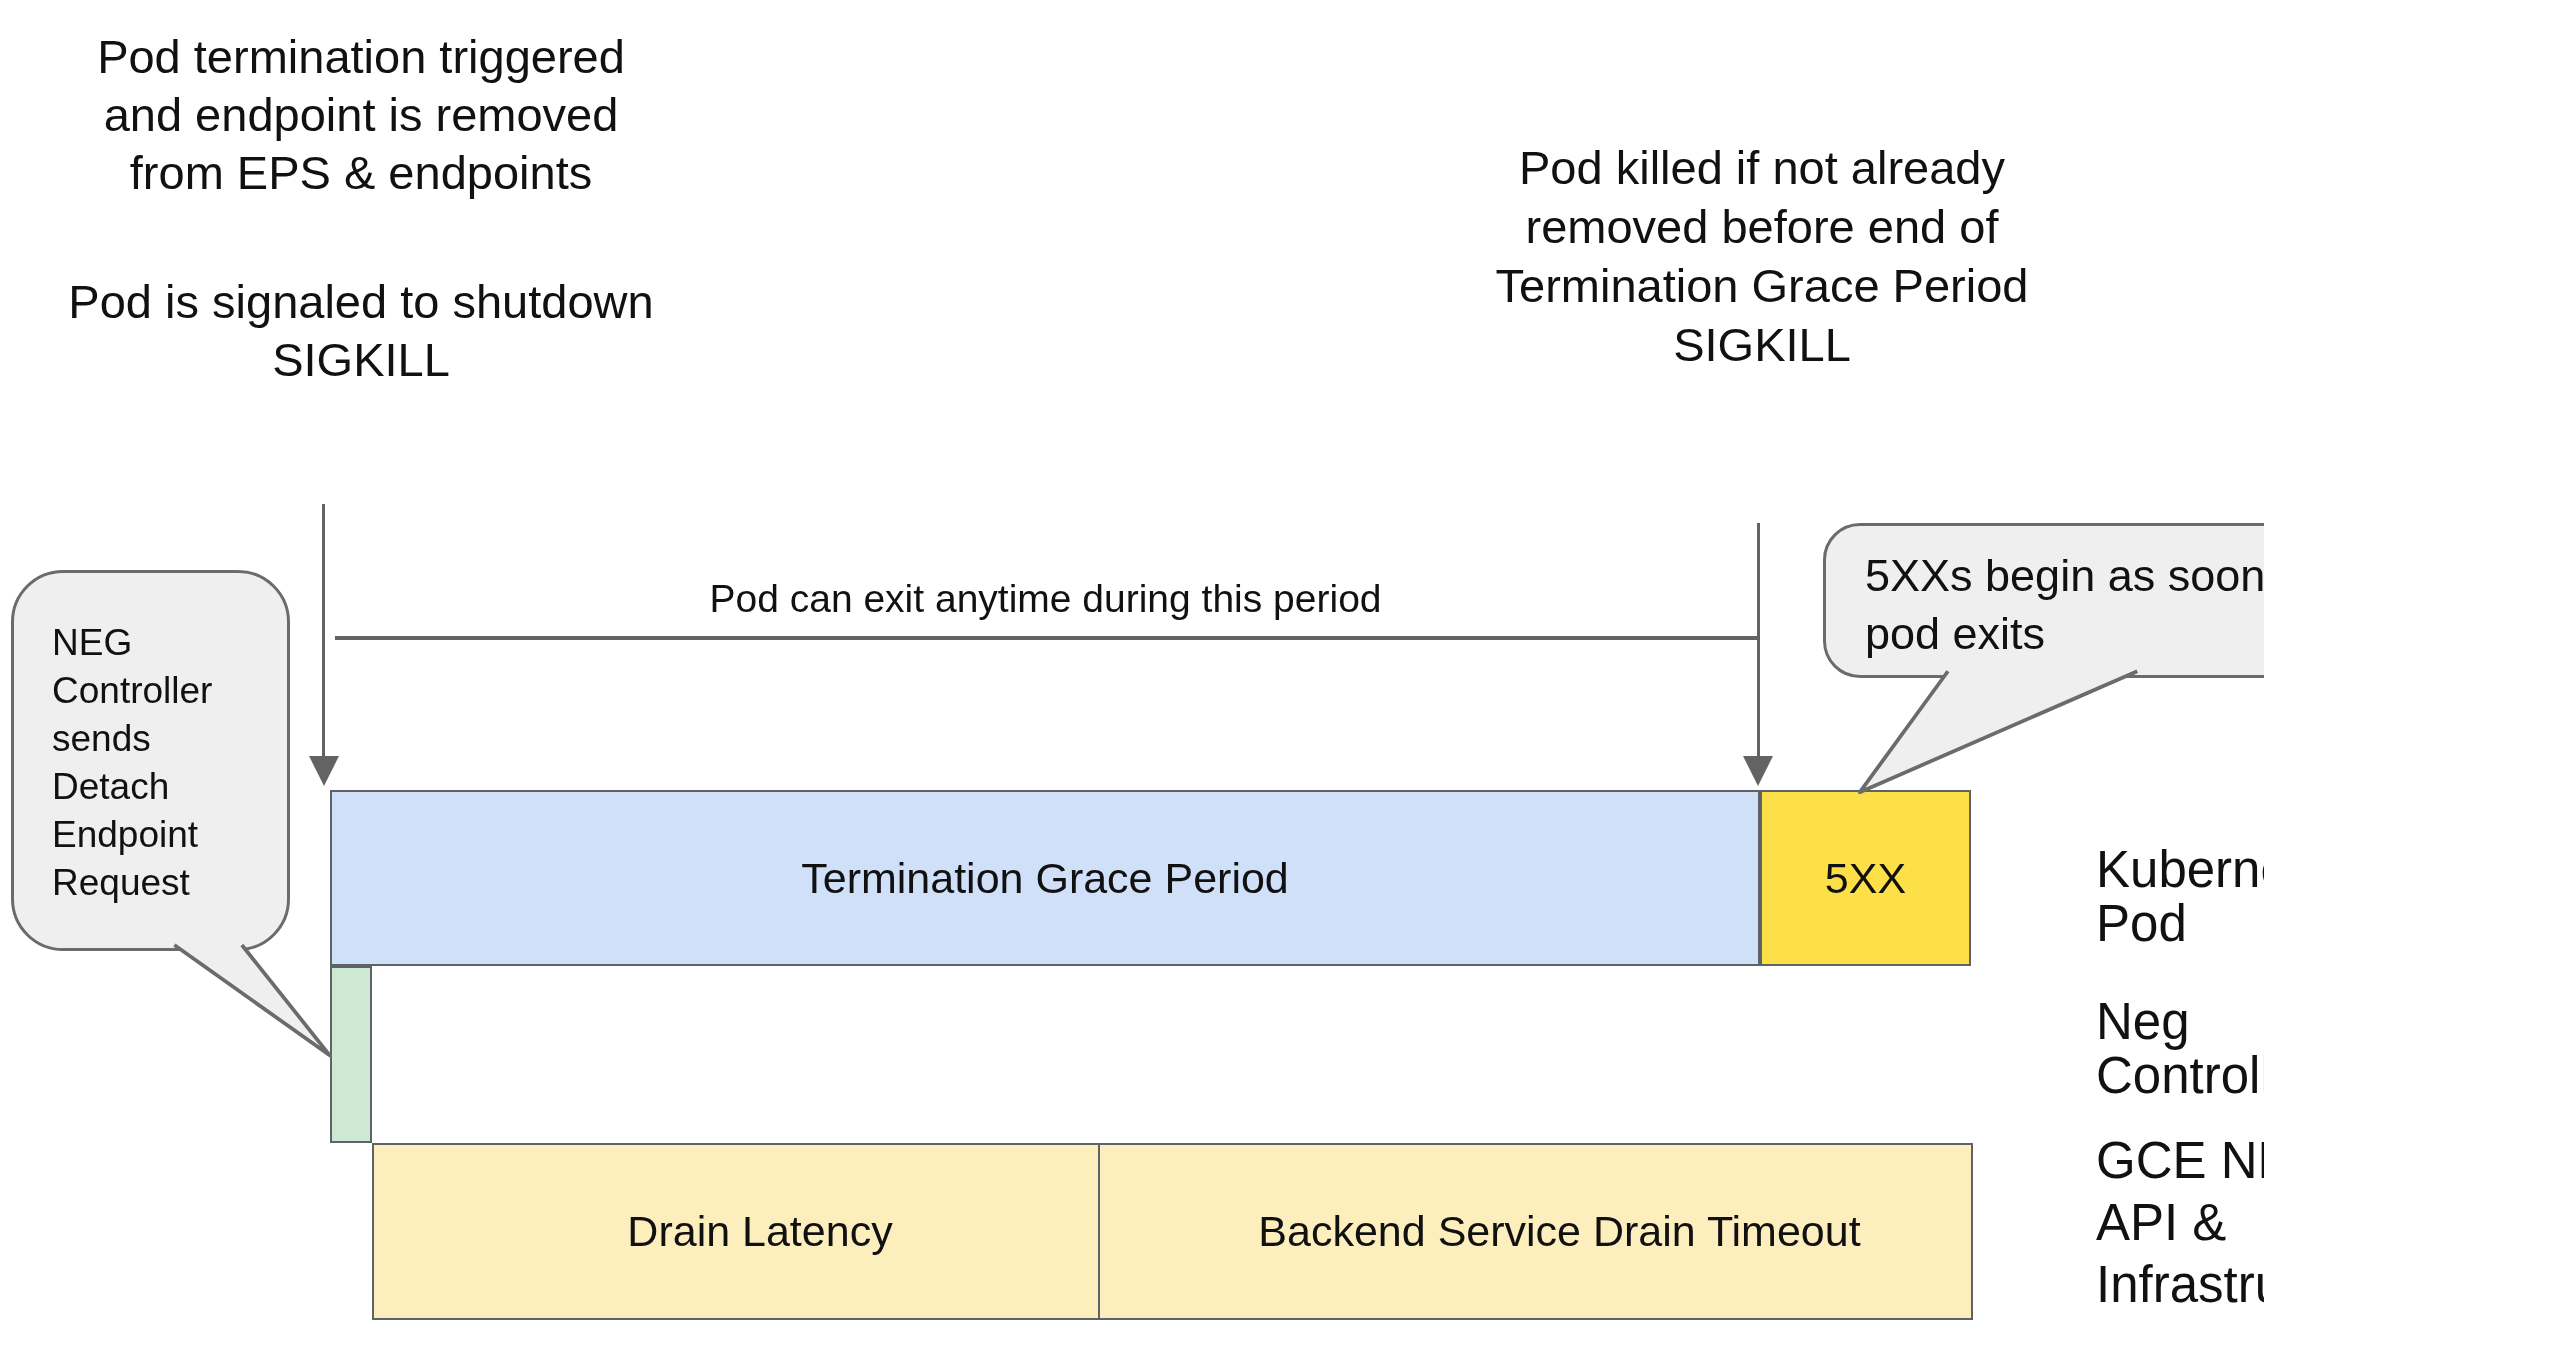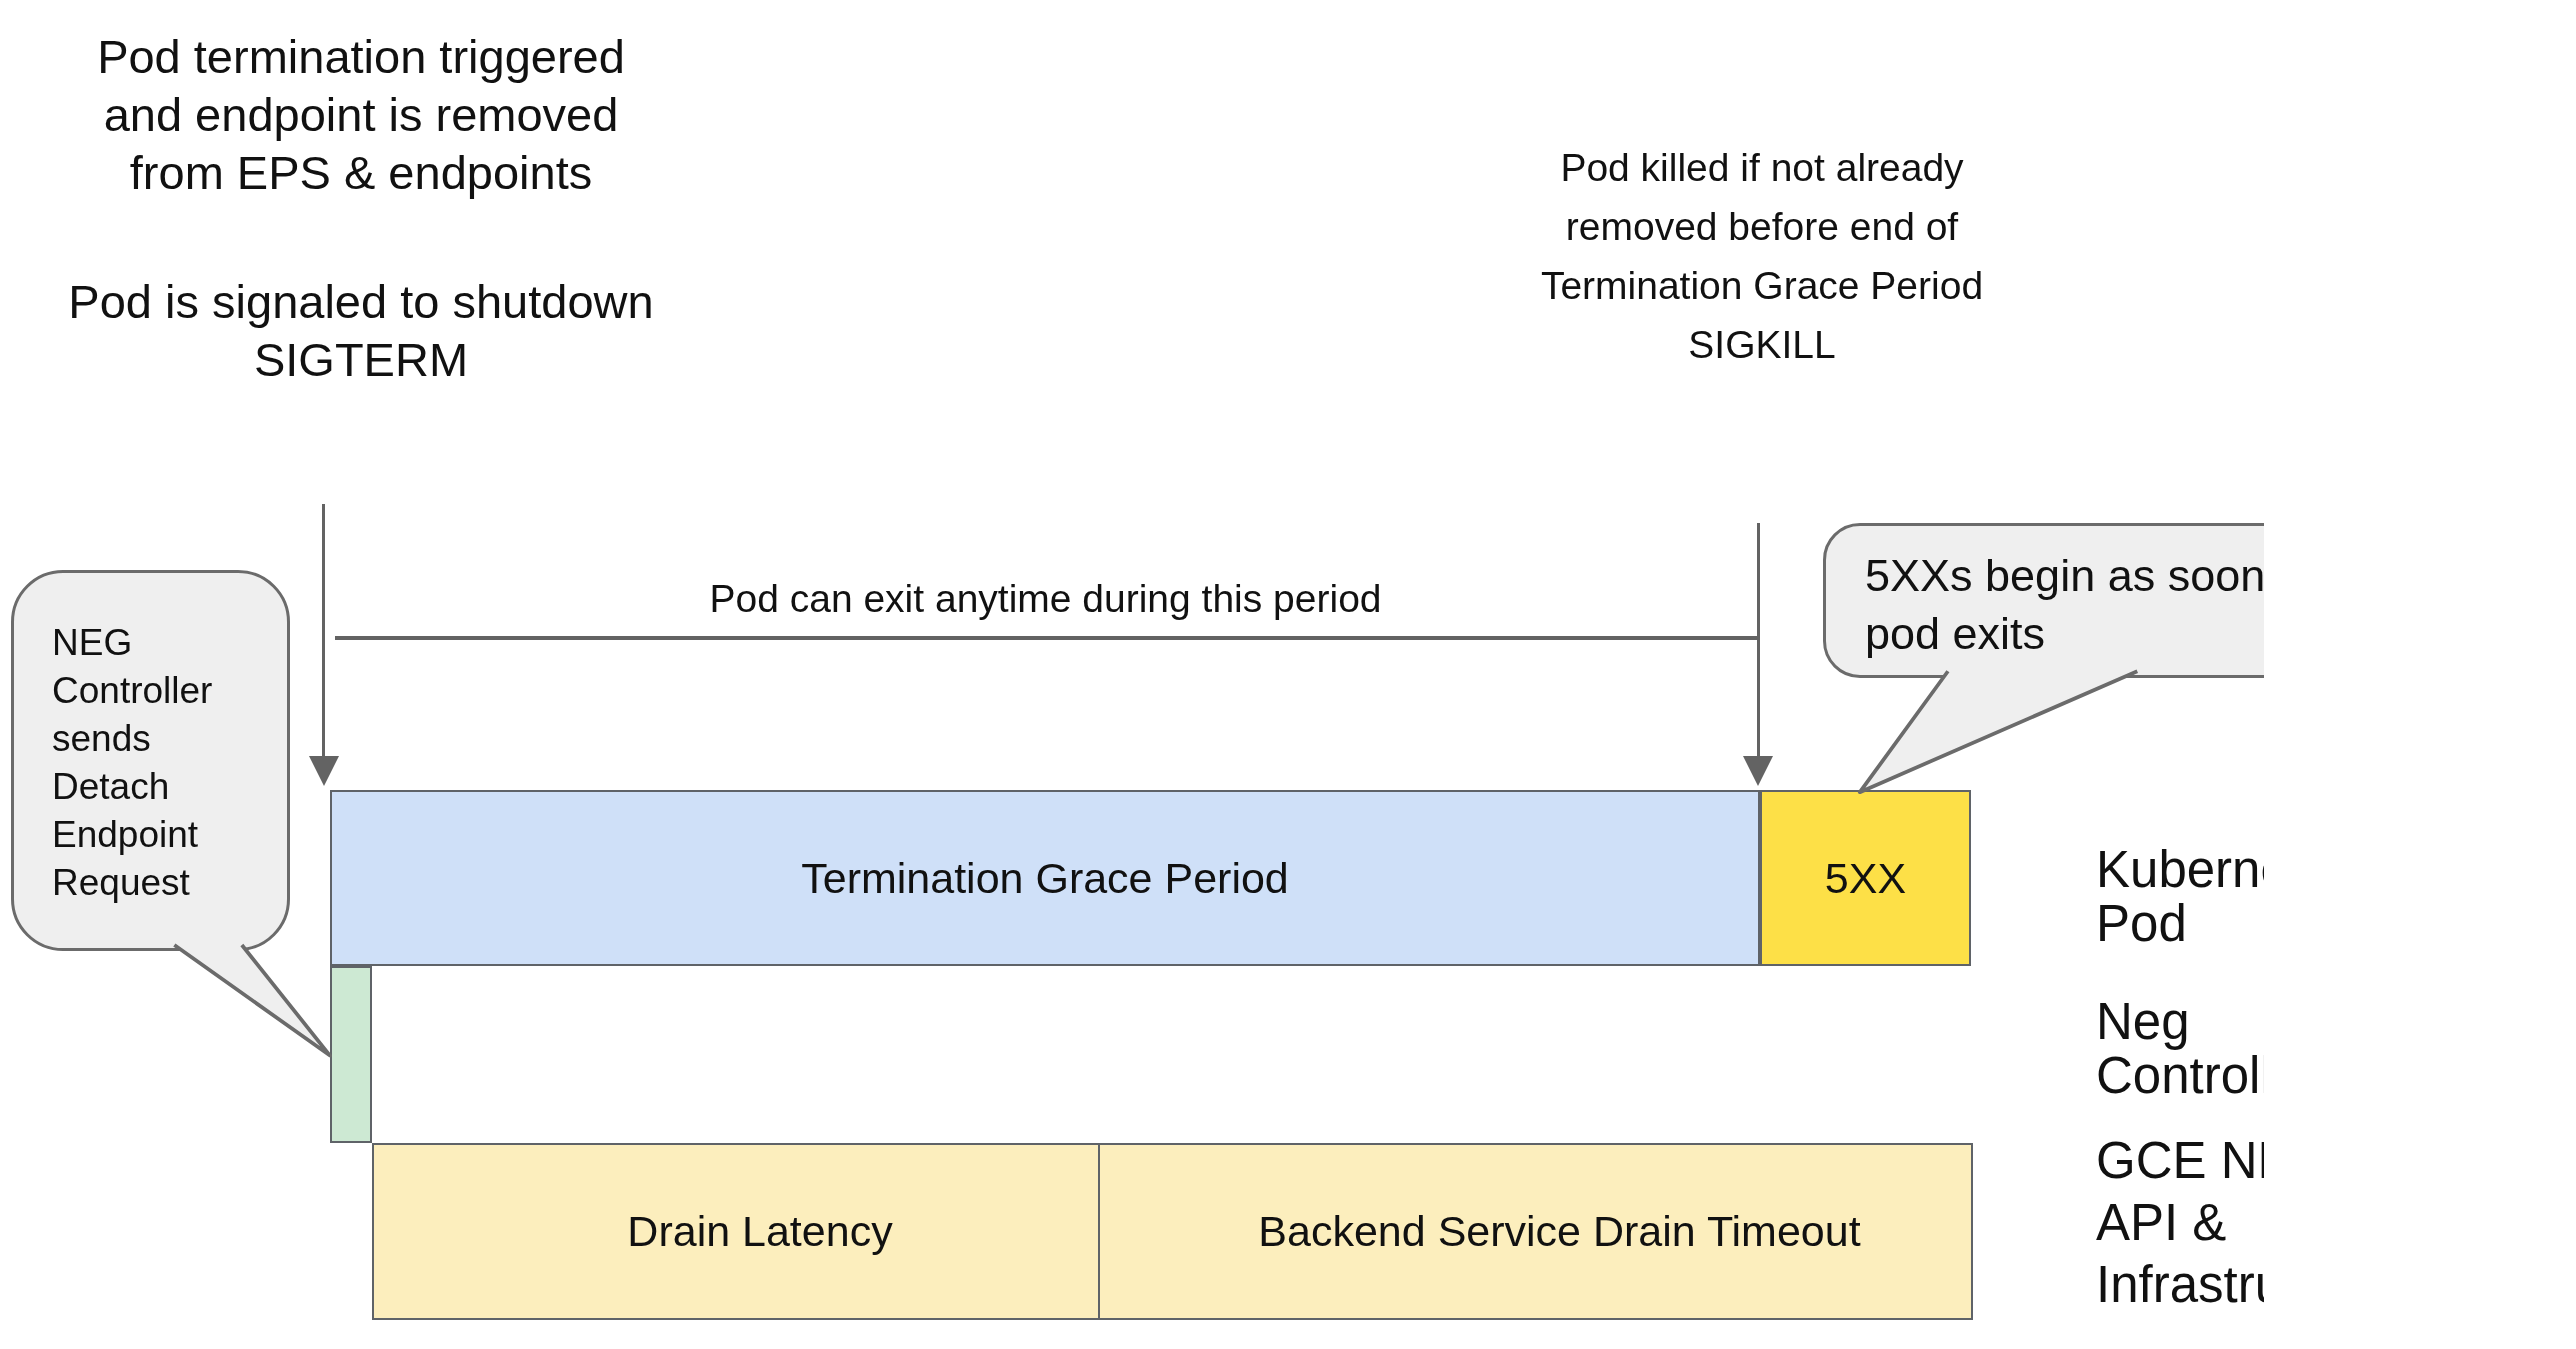--- a/index.html
+++ b/index.html
@@ -46,23 +46,23 @@
 </head>
 <body>
 
 <div id="canvas">
 
   <div class="ann" style="left:33px; top:28px; width:656px; font-size:47px; line-height:58px;">Pod termination triggered
 and endpoint is removed
 from EPS &amp; endpoints</div>
 
   <div class="ann" style="left:33px; top:273px; width:656px; font-size:47px; line-height:58px;">Pod is signaled to shutdown
-SIGTERM</div>
+SIGKILL</div>
 
-  <div class="ann" style="left:1415px; top:138px; width:694px; font-size:39px; line-height:59px;">Pod killed if not already
+  <div class="ann" style="left:1415px; top:138px; width:694px; font-size:47px; line-height:59px;">Pod killed if not already
 removed before end of
 Termination Grace Period
 SIGKILL</div>
 
   <div class="ann" style="left:577px; top:574px; width:937px; font-size:39px; line-height:49px;">Pod can exit anytime during this period</div>
 
   <div class="vline" style="left:322px; top:504px; width:2.8px; height:255px;"></div>
   <div class="arrow-down" style="left:309px; top:756px;"></div>
 
   <div class="vline" style="left:1757px; top:523px; width:2.8px; height:236px;"></div>

